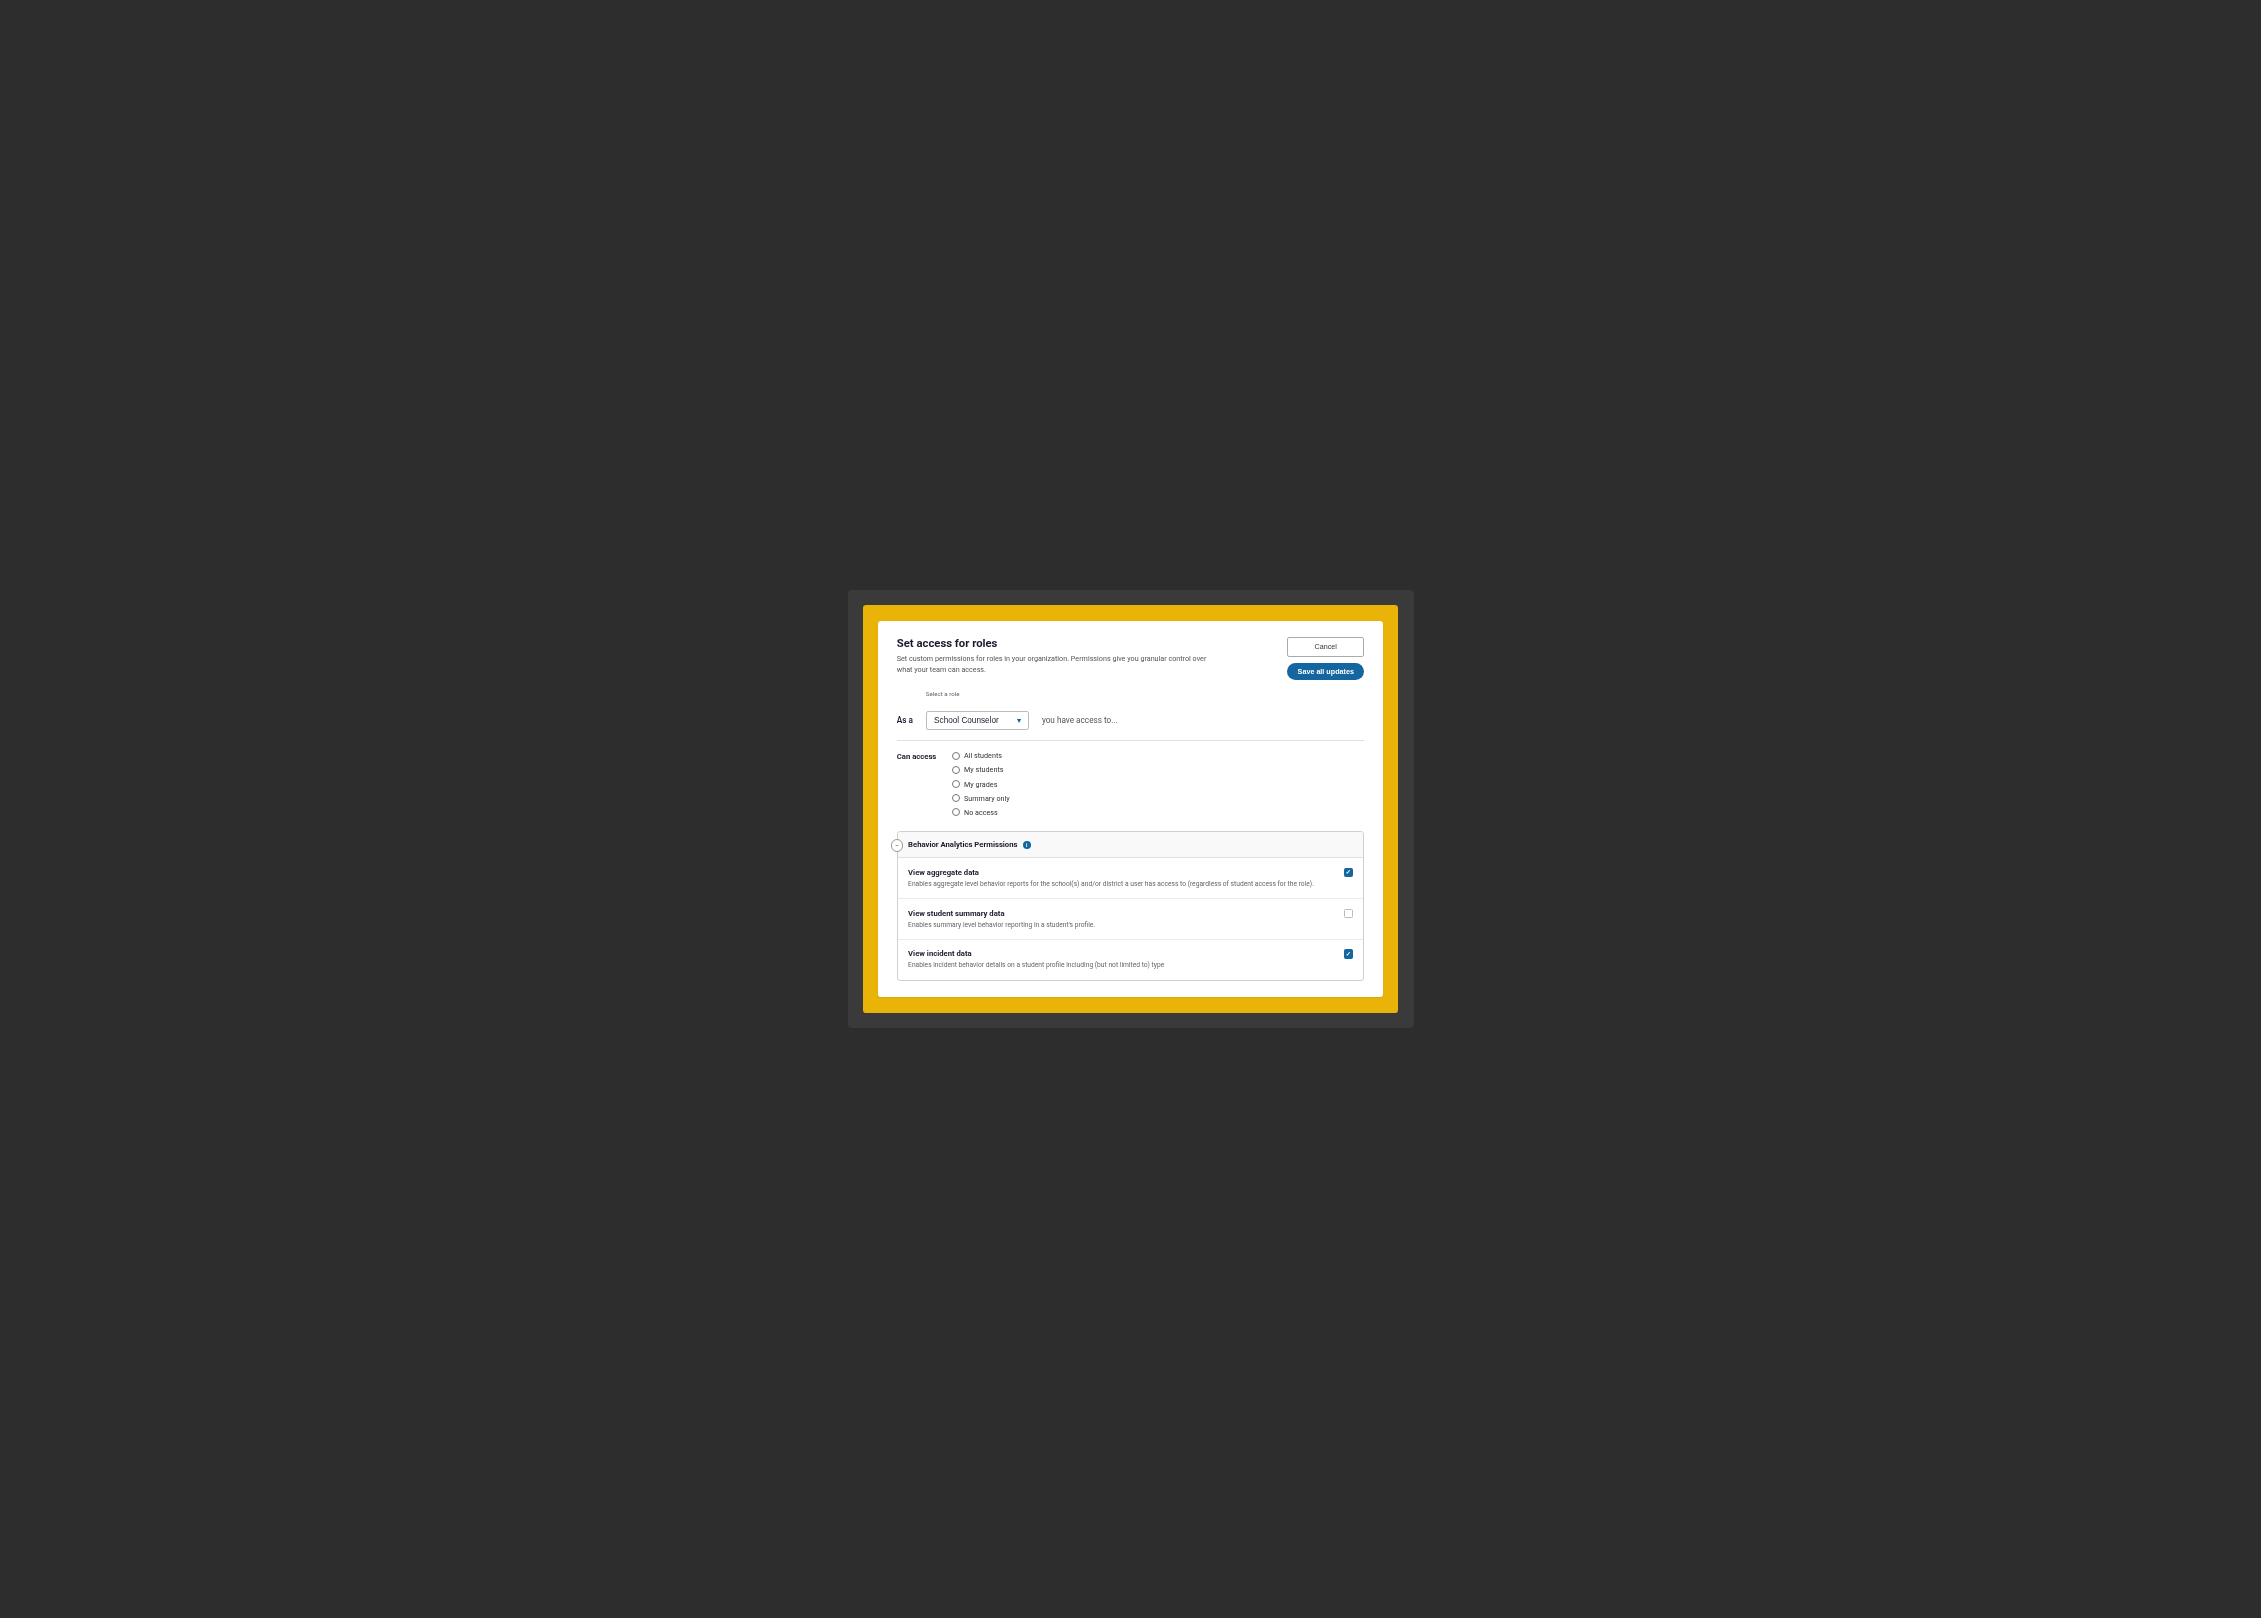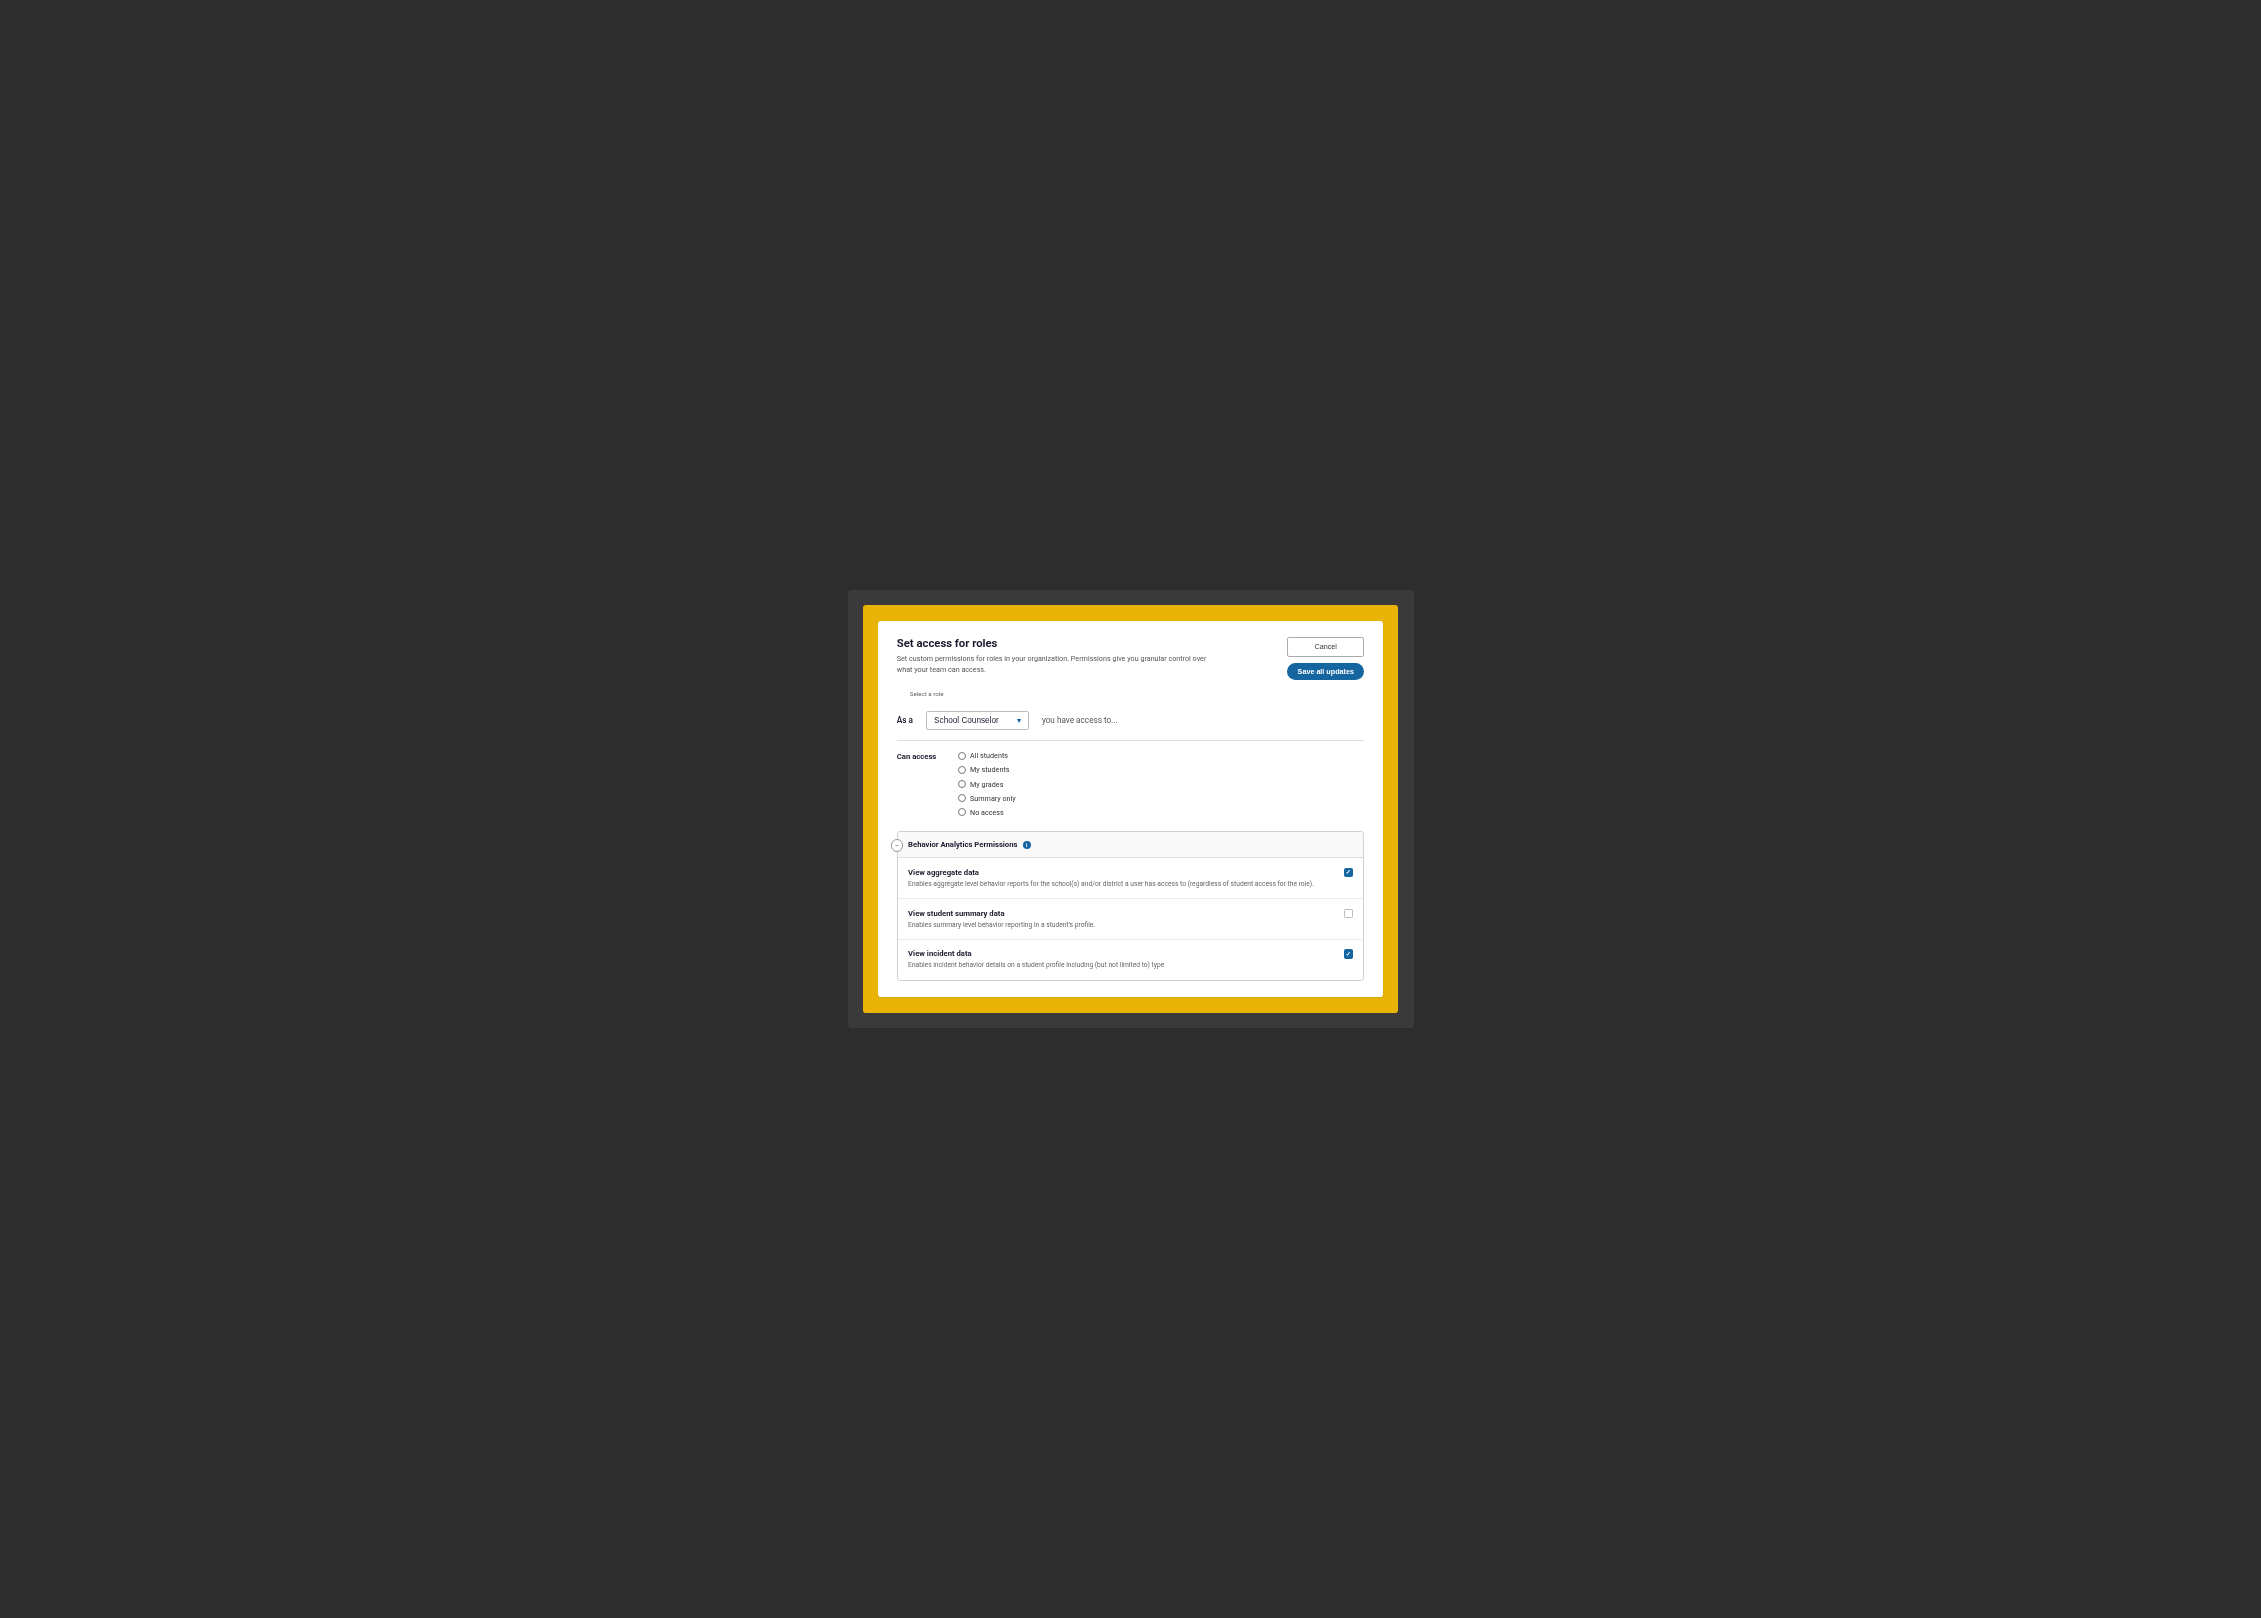--- a/index.html
+++ b/index.html
@@ -78,21 +78,21 @@
       display: flex;
       align-items: center;
       gap: 13px;
       margin-top: 12.4px;
       margin-bottom: 3.1px;
     }
     .role-label-small {
       font-size: 6.2px;
       color: #666;
       margin-bottom: 2.1px;
-      margin-left: 13px;
+      margin-left: 29px;
     }
     .as-a-text {
       font-size: 8.2px;
       font-weight: 600;
       color: #1a1a2e;
     }
     .role-select-wrapper {
       position: relative;
       display: inline-flex;
       align-items: center;
@@ -125,21 +125,21 @@
       border: none;
       border-top: 0.5px solid #e0e0e0;
       margin: 10.3px 0;
     }
     .can-access-section {
       margin-top: 4.1px;
     }
     .can-access-row {
       display: flex;
       align-items: flex-start;
-      gap: 10px;
+      gap: 4px;
     }
     .can-access-label {
       font-size: 7.7px;
       font-weight: 700;
       color: #1a1a2e;
       min-width: 51px;
       padding-top: 1px;
     }
     .radio-list {
       display: flex;

